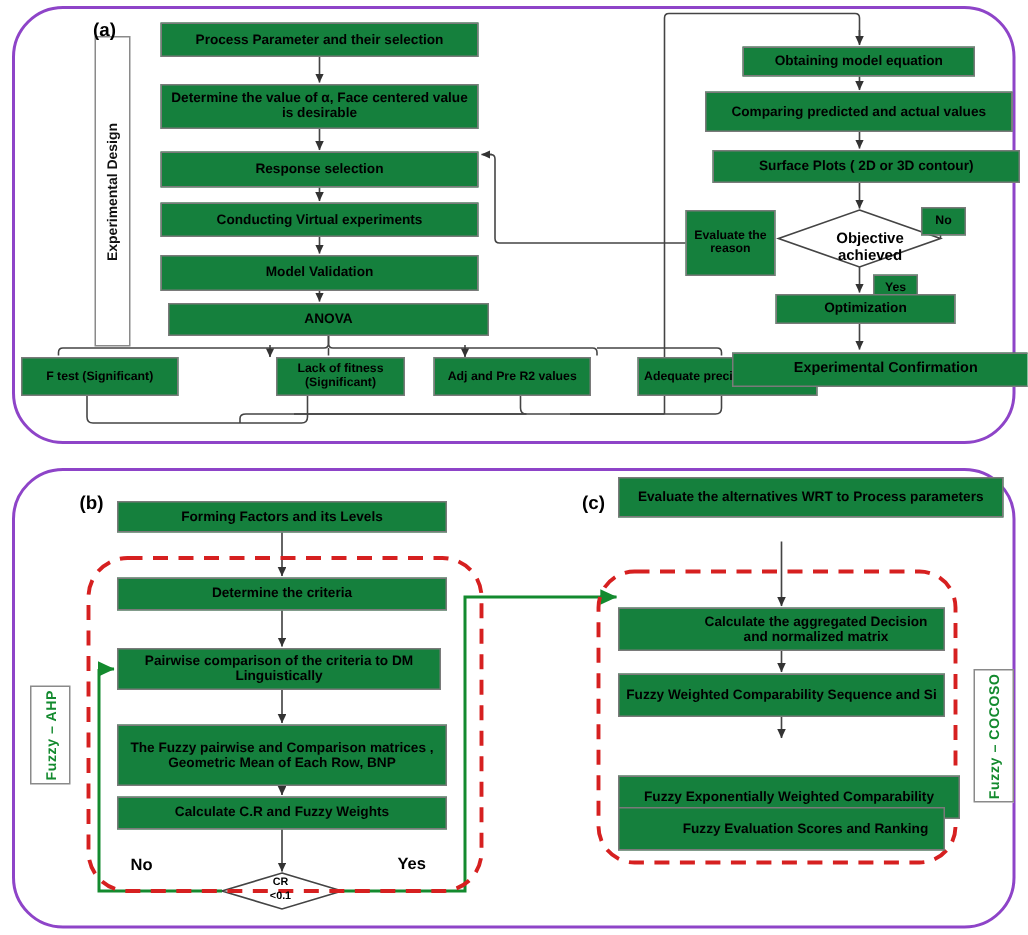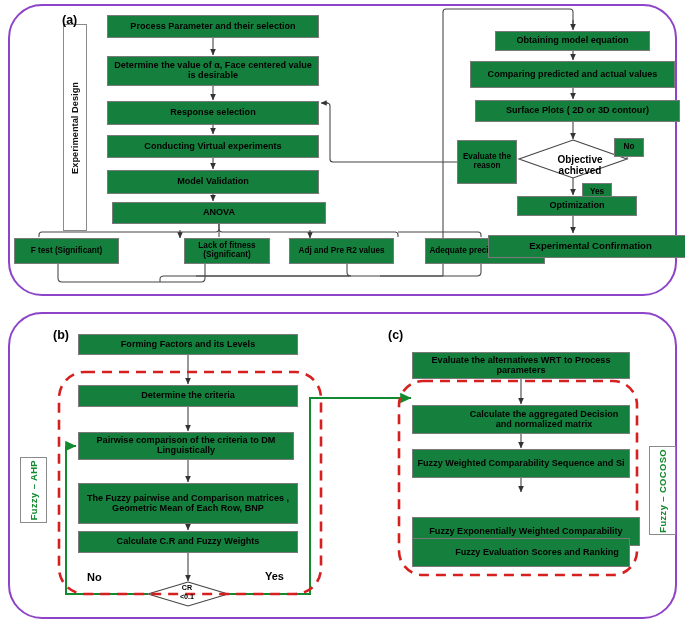--- a/index.html
+++ b/index.html
@@ -86,21 +86,21 @@
 <div class="box md" style="left:78px;top:385px;width:220px;height:22px;">Determine the criteria</div>
 <div class="box md" style="left:78px;top:432px;width:216px;height:28px;">Pairwise comparison of the criteria to DM Linguistically</div>
 <div class="box md" style="left:78px;top:483px;width:220px;height:41px;">The Fuzzy pairwise and Comparison matrices ,  Geometric Mean of Each Row, BNP</div>
 <div class="box md" style="left:78px;top:531px;width:220px;height:22px;">Calculate C.R and Fuzzy Weights</div>
 
 <div class="etext big" style="left:87px;top:571px;">No</div>
 <div class="etext big" style="left:265px;top:570px;">Yes</div>
 <div class="etext" style="left:163px;top:583px;width:48px;text-align:center;font-size:7.2px;">CR</div>
 <div class="etext" style="left:163px;top:592px;width:48px;text-align:center;font-size:7.2px;">&lt;0.1</div>
 
-<div class="box md" style="left:412px;top:352px;width:218px;height:27px;">Evaluate the alternatives WRT to Process parameters</div>
+<div class="box md" style="left:412px;top:318px;width:257px;height:27px;">Evaluate the alternatives WRT to Process parameters</div>
 <div class="box md" style="left:412px;top:405px;width:218px;height:29px;padding-left:48px;">Calculate the aggregated Decision and normalized matrix</div>
 <div class="box md" style="left:412px;top:449px;width:218px;height:29px;">Fuzzy Weighted Comparability Sequence and Si</div>
 <div class="box md" style="left:412px;top:493px;width:228px;height:29px;margin-top:24px;">Fuzzy Exponentially Weighted Comparability</div>
 <div class="box md" style="left:412px;top:538px;width:218px;height:29px;padding-left:34px;">Fuzzy Evaluation Scores and Ranking</div>
 
 <svg class="ov" viewBox="0 0 685 623">
   <defs>
     <marker id="ah" markerWidth="7" markerHeight="7" refX="5.4" refY="2.6" orient="auto">
       <path d="M0,0 L5.6,2.6 L0,5.2 z" fill="#333"></path>
     </marker>

